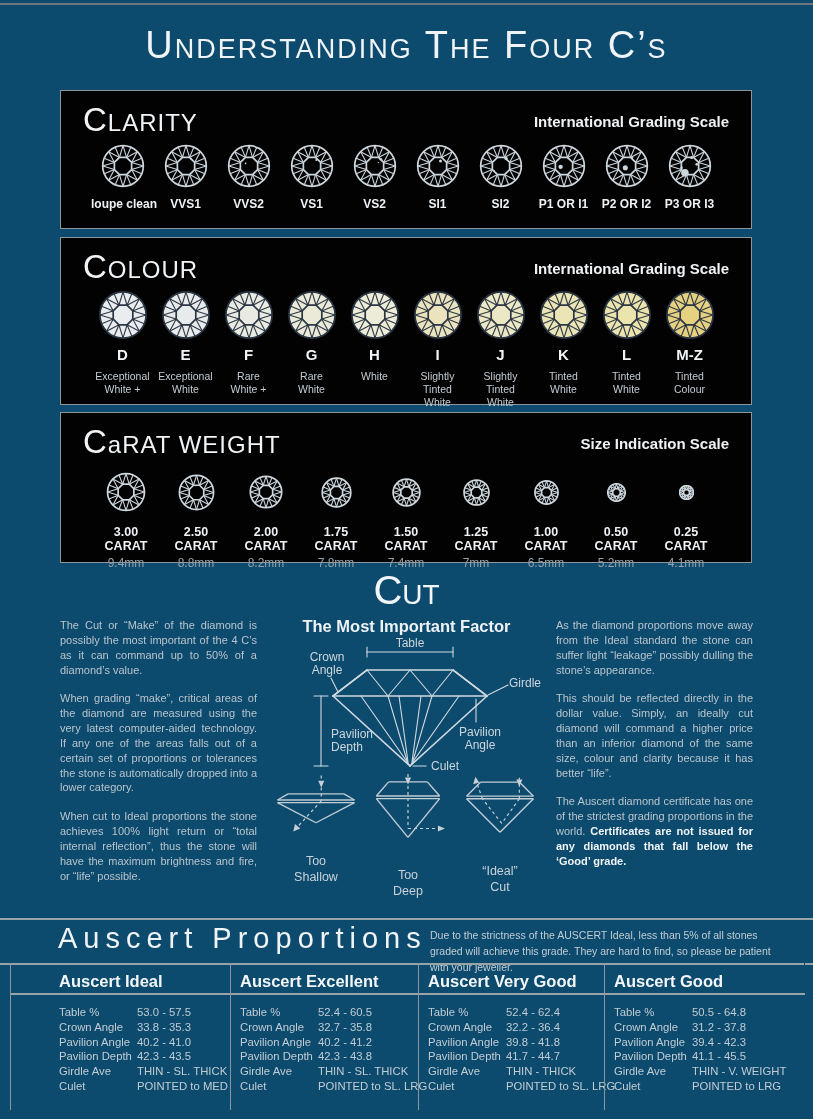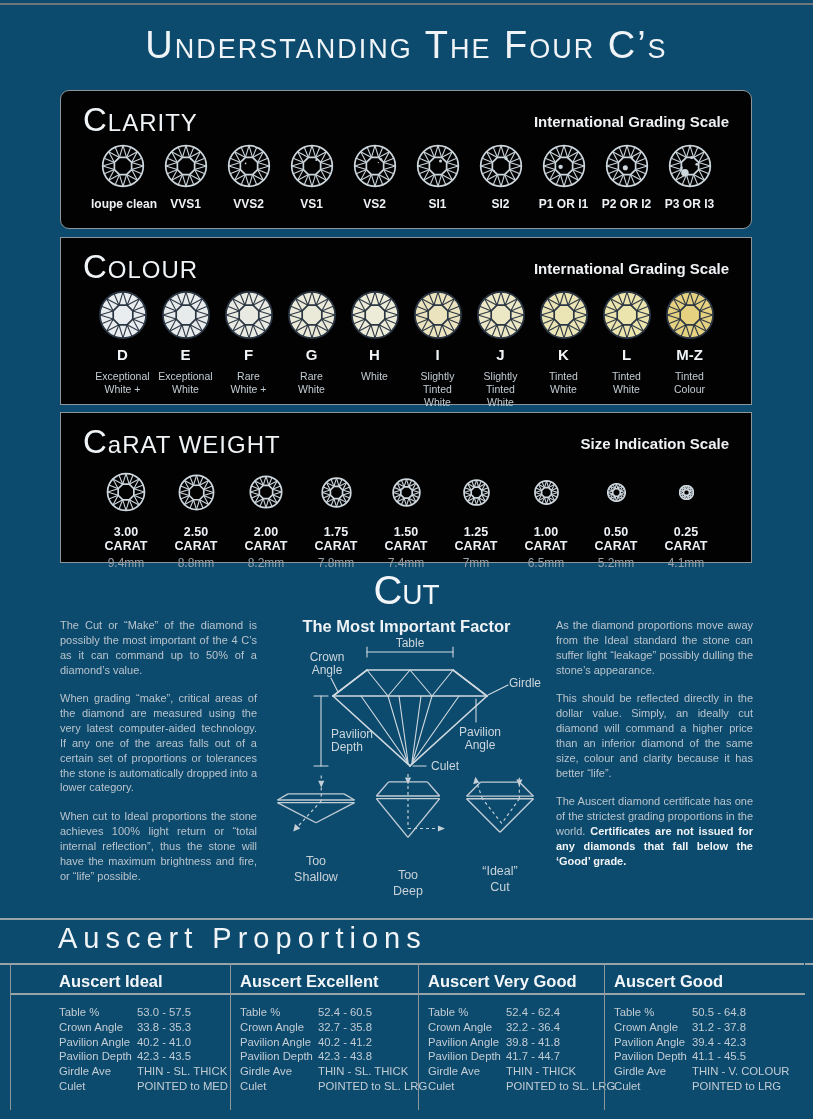--- a/index.html
+++ b/index.html
@@ -58,21 +58,21 @@
   svg line, svg polyline, svg polygon, svg circle, svg path{vector-effect:non-scaling-stroke;}
 </style>
 </head>
 <body>
 
 <div id="page">
   <div class="edge-top"></div>
 
   <div class="main-title">Understanding The Four C’s</div>
 
-  <div class="box" style="top:90px;height:137px;border-radius:9px;">
+  <div class="box" style="top:90px;height:137px;">
     <div class="box-title">CLARITY</div>
     <div class="scale-label">International Grading Scale</div>
     <div class="grade-row" id="clarity-row">
         <div class="gcol">
           <div class="stoneholder">
             <svg viewBox="-26 -26 52 52" width="44" height="44">
               <g stroke="#ccd6dc" fill="none" stroke-width="1.7" stroke-linejoin="round">
                 <circle cx="0" cy="0" r="24"></circle>
                 <polygon points="10.2,4.2 4.2,10.2 -4.2,10.2 -10.2,4.2 -10.2,-4.2 -4.2,-10.2 4.2,-10.2 10.2,-4.2"></polygon>
                 <line x1="24" y1="0" x2="10.162674857624154" y2="4.2095177560159875" stroke-width="1.1"></line>
@@ -1263,20 +1263,21 @@
           <polygon points="72,16 68.5,8 75.5,8" fill="#c3ced5" stroke="none"></polygon>
           <polygon points="22,5 19.5,13.5 26.5,11.5" fill="#c3ced5" stroke="none"></polygon>
         </g>
       </svg>
       <div class="exlabel">“Ideal”<br>Cut</div>
     </div>
   </div>
 
   <div class="hline" style="top:918px;"></div>
   <div class="prop-title">Auscert Proportions</div>
+  <div class="prop-note">Due to the strictness of the AUSCERT Ideal, less than 5% of all stones graded will achieve this grade. They are hard to find, so please be patient with your jeweller.</div>
   <div class="hline" style="top:963px;"></div>
 
   <div class="ptable" id="ptable">
       <div class="pcol" id="pcol0" style="left: 0px; width: 219px;">
         <div class="pcol-inner">
           <div class="phead">Auscert Ideal</div>
           <div class="prows">
             <div class="prow"><span class="lab">Table %</span><span>53.0 - 57.5</span></div>
             <div class="prow"><span class="lab">Crown Angle</span><span>33.8 - 35.3</span></div>
             <div class="prow"><span class="lab">Pavilion Angle</span><span>40.2 - 41.0</span></div>
@@ -1316,20 +1317,20 @@
         <div class="phead-line"></div>
       </div>
       <div class="pcol" id="pcol3" style="left: 593px; width: 200px;">
         <div class="pcol-inner">
           <div class="phead">Auscert Good</div>
           <div class="prows">
             <div class="prow"><span class="lab">Table %</span><span>50.5 - 64.8</span></div>
             <div class="prow"><span class="lab">Crown Angle</span><span>31.2 - 37.8</span></div>
             <div class="prow"><span class="lab">Pavilion Angle</span><span>39.4 - 42.3</span></div>
             <div class="prow"><span class="lab">Pavilion Depth</span><span>41.1 - 45.5</span></div>
-            <div class="prow"><span class="lab">Girdle Ave</span><span>THIN - V. COLOUR</span></div>
+            <div class="prow"><span class="lab">Girdle Ave</span><span>THIN - V. WEIGHT</span></div>
             <div class="prow"><span class="lab">Culet</span><span>POINTED to LRG</span></div>
           </div>
         </div>
         <div class="phead-line"></div>
       </div>
     </div>
 </div>
 
 </body></html>

